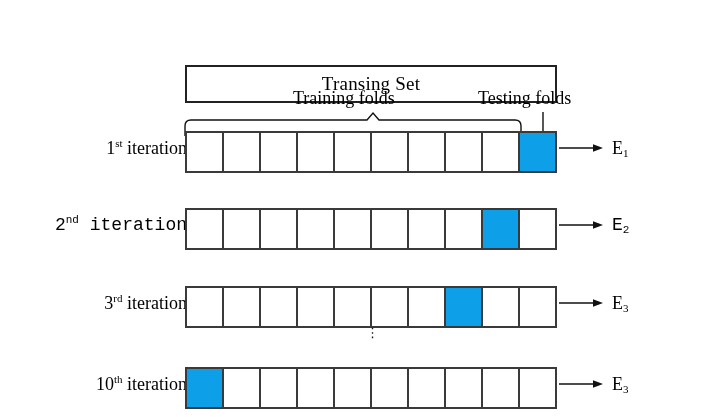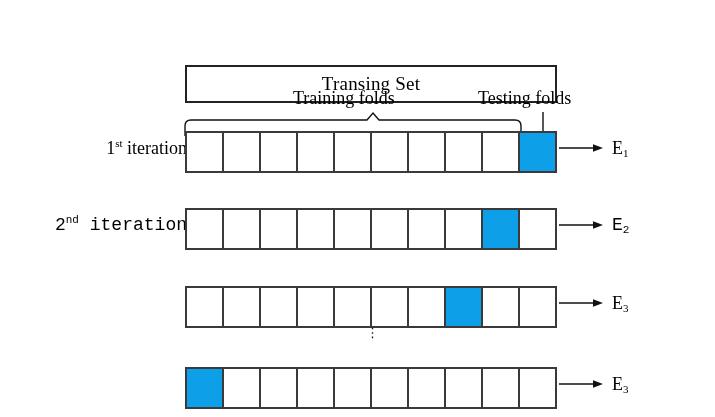--- a/index.html
+++ b/index.html
@@ -189,39 +189,41 @@
           <div class="cell test"></div>
           <div class="cell"></div>
         </div>
         <svg class="arrow" viewBox="0 0 44 10">
           <line x1="0" y1="5" x2="36" y2="5" stroke="#111111" stroke-width="1.4"></line>
           <polygon points="44,5 34,1.2 34,8.8" fill="#111111"></polygon>
         </svg>
         <div class="err-label">E<sub>2</sub></div>
       </div>
       <div class="row" style="top: 286px;">
+        <div class="row-label">3<sup>rd</sup> iteration</div>
         <div class="strip">
           <div class="cell"></div>
           <div class="cell"></div>
           <div class="cell"></div>
           <div class="cell"></div>
           <div class="cell"></div>
           <div class="cell"></div>
           <div class="cell"></div>
           <div class="cell test"></div>
           <div class="cell"></div>
           <div class="cell"></div>
         </div>
         <svg class="arrow" viewBox="0 0 44 10">
           <line x1="0" y1="5" x2="36" y2="5" stroke="#111111" stroke-width="1.4"></line>
           <polygon points="44,5 34,1.2 34,8.8" fill="#111111"></polygon>
         </svg>
         <div class="err-label">E<sub>3</sub></div>
       </div>
       <div class="row" style="top: 367px;">
+        <div class="row-label">10<sup>th</sup> iteration</div>
         <div class="strip">
           <div class="cell test"></div>
           <div class="cell"></div>
           <div class="cell"></div>
           <div class="cell"></div>
           <div class="cell"></div>
           <div class="cell"></div>
           <div class="cell"></div>
           <div class="cell"></div>
           <div class="cell"></div>

